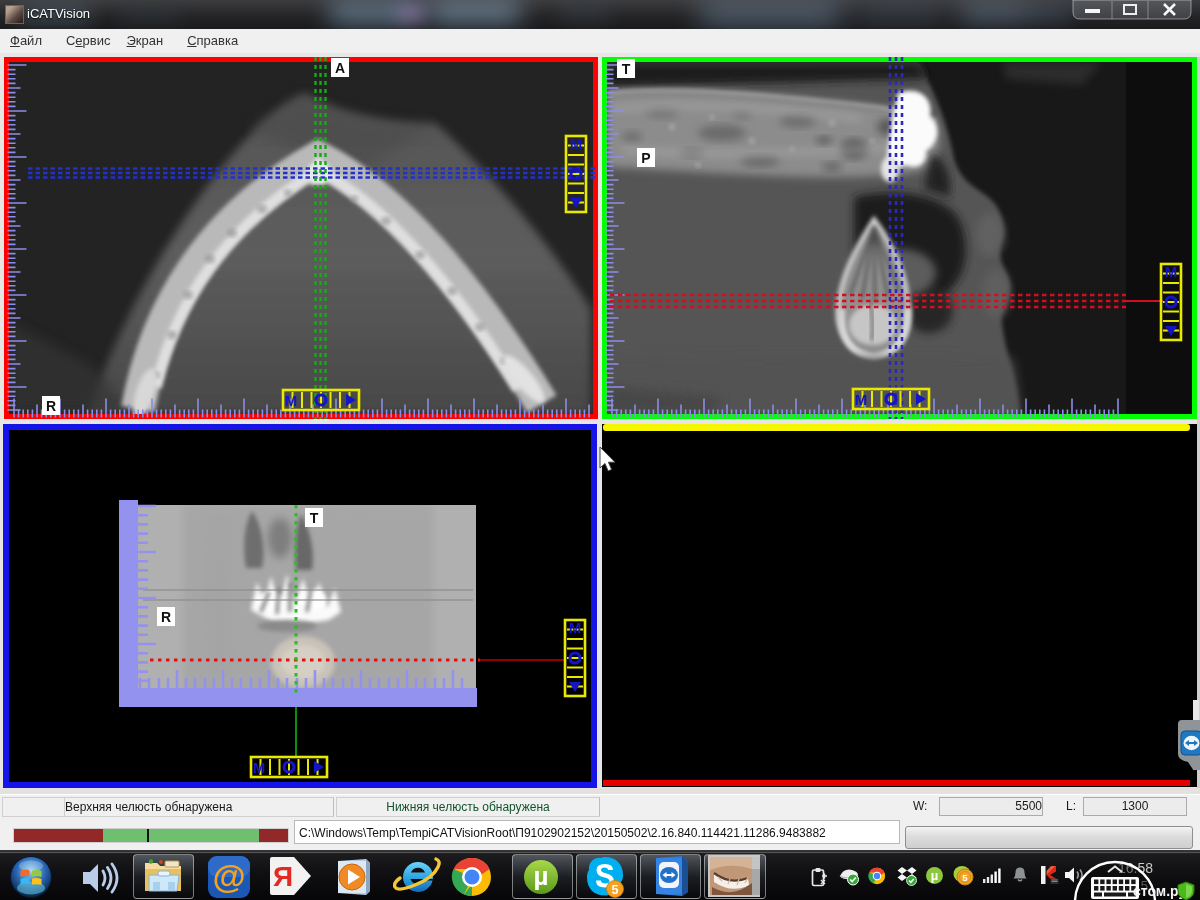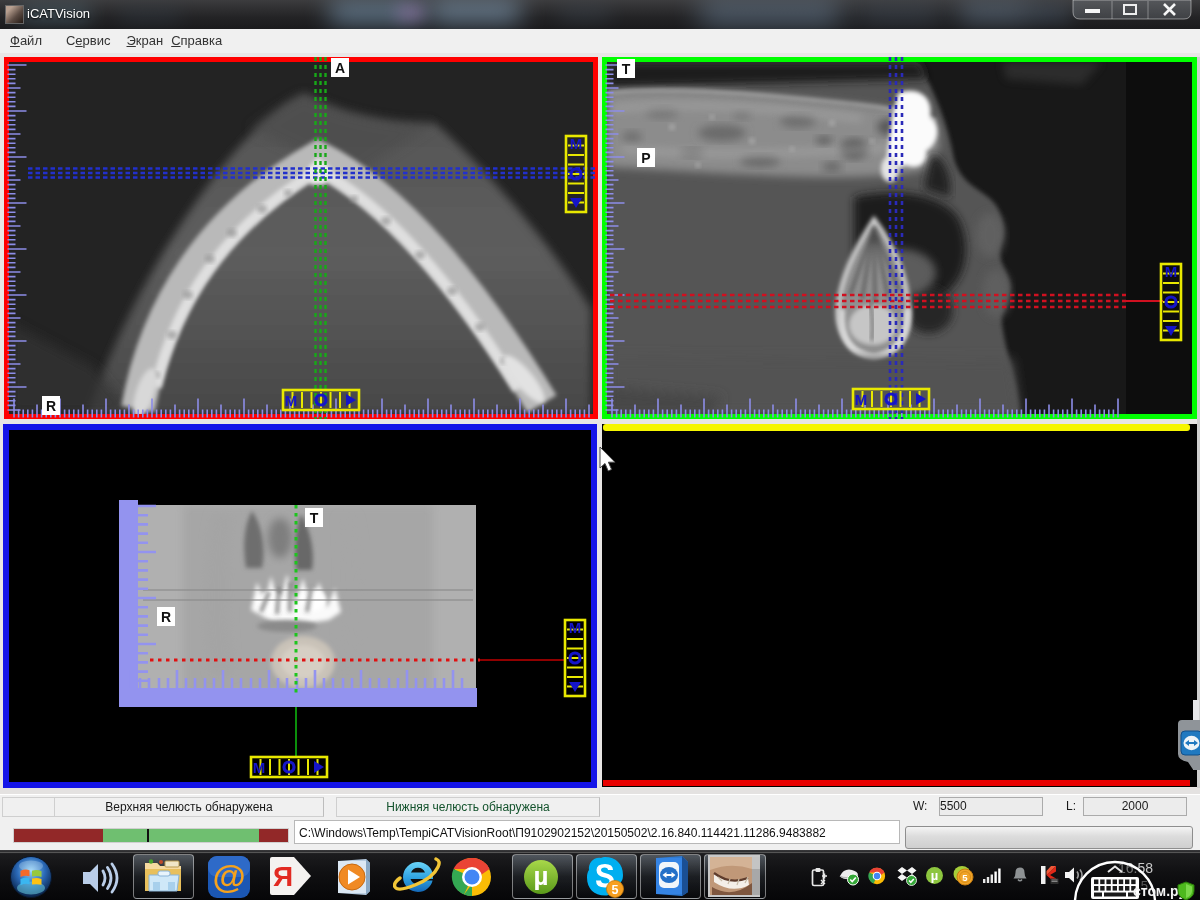--- a/index.html
+++ b/index.html
@@ -25,21 +25,21 @@
       <svg width="120" height="22" viewBox="0 0 120 22" style="position:absolute;left:1072px;top:0">
 <path d="M1,0 H119 V12 Q119,19 112,19 H8 Q1,19 1,12 Z" fill="rgba(200,210,220,0.18)" stroke="rgba(255,255,255,0.45)" stroke-width="1"></path>
 <line x1="40" y1="1" x2="40" y2="19" stroke="rgba(255,255,255,0.35)"></line>
 <line x1="76" y1="1" x2="76" y2="19" stroke="rgba(255,255,255,0.35)"></line>
 <rect x="13" y="9" width="15" height="4" fill="#fff" opacity="0.95"></rect>
 <rect x="52" y="5" width="12" height="9" fill="none" stroke="#fff" stroke-width="2" opacity="0.9"></rect>
 <path d="M92,4 L103,15 M103,4 L92,15" stroke="#fff" stroke-width="2.6" opacity="0.95"></path>
 </svg>
     </div>
 <div style="position:absolute;left:0;top:29px;width:1200px;height:24px;background:#f0f0f0;border-bottom:1px solid #d8d8d8">
-      <div style="position:absolute;left:10px;top:4px;font:13px 'Liberation Sans',sans-serif;color:#333"><span style="margin-right:24px"><u>Ф</u>айл</span><span style="margin-right:16px">С<u>е</u>рвис</span><span style="margin-right:8px"><u>Э</u>кран</span><span><u>С</u>правка</span></div>
+      <div style="position:absolute;left:10px;top:4px;font:13px 'Liberation Sans',sans-serif;color:#333"><span style="margin-right:24px"><u>Ф</u>айл</span><span style="margin-right:16px">С<u>е</u>рвис</span><span style="margin-right:24px"><u>Э</u>кран</span><span><u>С</u>правка</span></div>
     </div>
     <div style="position:absolute;left:0;top:53px;width:1200px;height:4px;background:#e9e6e6"></div>
 <svg width="594" height="362" viewBox="0 0 594 362" style="position:absolute;left:4px;top:57px">
       <defs>
 <filter id="b2" x="-20%" y="-20%" width="140%" height="140%">
           <feGaussianBlur stdDeviation="2"></feGaussianBlur>
         </filter>
 <filter id="b4" x="-20%" y="-20%" width="140%" height="140%">
           <feGaussianBlur stdDeviation="4"></feGaussianBlur>
         </filter>
@@ -242,26 +242,26 @@
 <rect x="29" y="0" width="6" height="70" fill="#e8e8ea"></rect>
 <path d="M14,24 q0,-4 4,-4 L36,20 L36,80 L24,62 q-10,-2 -10,-8 Z" fill="#8f9499"></path>
 <rect x="17" y="31" width="21" height="24" rx="4" fill="#2079c0" stroke="#11508a" stroke-width="1"></rect>
 <ellipse cx="27.5" cy="43" rx="8" ry="7.2" fill="#eef4f8"></ellipse>
 <path d="M21,43 l4,-3 v2 h5 v-2 l4,3 l-4,3 v-2 h-5 v2 Z" fill="#2079c0"></path>
 </svg>
     </div>
 <div style="position:absolute;left:0;top:788px;width:1200px;height:6px;background:#e4e2e1"></div>
     <div style="position:absolute;left:0;top:794px;width:1200px;height:23px;background:#f0f0f0;border-top:1px solid #fff">
       <div style="position:absolute;left:2px;top:2px;width:62px;height:18px;border:1px solid #cfcfcf;border-right:1px solid #bdbdbd;background:#f0f0f0;font:12px 'Liberation Sans',sans-serif;color:#1a1a1a;text-align:center;line-height:18px;overflow:hidden"></div>
-      <div style="position:absolute;left:54px;top:2px;width:268px;height:18px;border:1px solid #cfcfcf;border-right:1px solid #bdbdbd;background:#f0f0f0;font:12px 'Liberation Sans',sans-serif;color:#1a1a1a;text-align:center;line-height:18px;overflow:hidden">Верхняя челюсть обнаружена</div>
+      <div style="position:absolute;left:64px;top:2px;width:268px;height:18px;border:1px solid #cfcfcf;border-right:1px solid #bdbdbd;background:#f0f0f0;font:12px 'Liberation Sans',sans-serif;color:#1a1a1a;text-align:left;line-height:18px;overflow:hidden">Верхняя челюсть обнаружена</div>
       <div style="position:absolute;left:336px;top:2px;width:262px;height:18px;border:1px solid #cfcfcf;border-right:1px solid #bdbdbd;background:#f0f0f0;font:12px 'Liberation Sans',sans-serif;color:#14532d;text-align:center;line-height:18px;overflow:hidden">Нижняя челюсть обнаружена</div>
       <div style="position:absolute;left:913px;top:4px;font:12px 'Liberation Sans',sans-serif;color:#1a1a1a">W:</div>
-      <div style="position:absolute;left:939px;top:2px;width:102px;height:17px;background:#ececec;border:1px solid #ababab;font:12px 'Liberation Sans',sans-serif;color:#1a1a1a;text-align:left;line-height:17px">5500</div>
+      <div style="position:absolute;left:939px;top:2px;width:102px;height:17px;background:#ececec;border:1px solid #ababab;font:12px 'Liberation Sans',sans-serif;color:#1a1a1a;text-align:right;line-height:17px">5500</div>
       <div style="position:absolute;left:1066px;top:4px;font:12px 'Liberation Sans',sans-serif;color:#1a1a1a">L:</div>
-      <div style="position:absolute;left:1083px;top:2px;width:102px;height:17px;background:#ececec;border:1px solid #ababab;font:12px 'Liberation Sans',sans-serif;color:#1a1a1a;text-align:center;line-height:17px">2000</div>
+      <div style="position:absolute;left:1083px;top:2px;width:102px;height:17px;background:#ececec;border:1px solid #ababab;font:12px 'Liberation Sans',sans-serif;color:#1a1a1a;text-align:center;line-height:17px">1300</div>
     </div>
     <div style="position:absolute;left:0;top:817px;width:1200px;height:33px;background:#f0f0f0">
       <div style="position:absolute;left:13px;top:11px;width:274px;height:13px;background:#f6f6f6;border:1px solid #d0d0d0">
         <div style="position:absolute;left:0;top:0;width:89px;height:13px;background:#922828"></div>
         <div style="position:absolute;left:89px;top:0;width:156px;height:13px;background:#6fbf70"></div>
         <div style="position:absolute;left:133px;top:0;width:2px;height:13px;background:#111"></div>
         <div style="position:absolute;left:245px;top:0;width:29px;height:13px;background:#922828"></div>
       </div>
       <div style="position:absolute;left:294px;top:3px;width:606px;height:24px;background:#fff;border:1px solid #b8b8b8;font:12px 'Liberation Sans',sans-serif;color:#111;line-height:24px;padding-left:4px;overflow:hidden;box-sizing:border-box;letter-spacing:0px;white-space:nowrap">C:\Windows\Temp\TempiCATVisionRoot\П9102902152\20150502\2.16.840.114421.11286.9483882</div>
       <div style="position:absolute;left:905px;top:9px;width:286px;height:21px;border:1px solid #8e8e8e;border-radius:3px;background:linear-gradient(180deg,#f4f4f4,#dcdcdc 45%,#cfcfcf)"></div>

